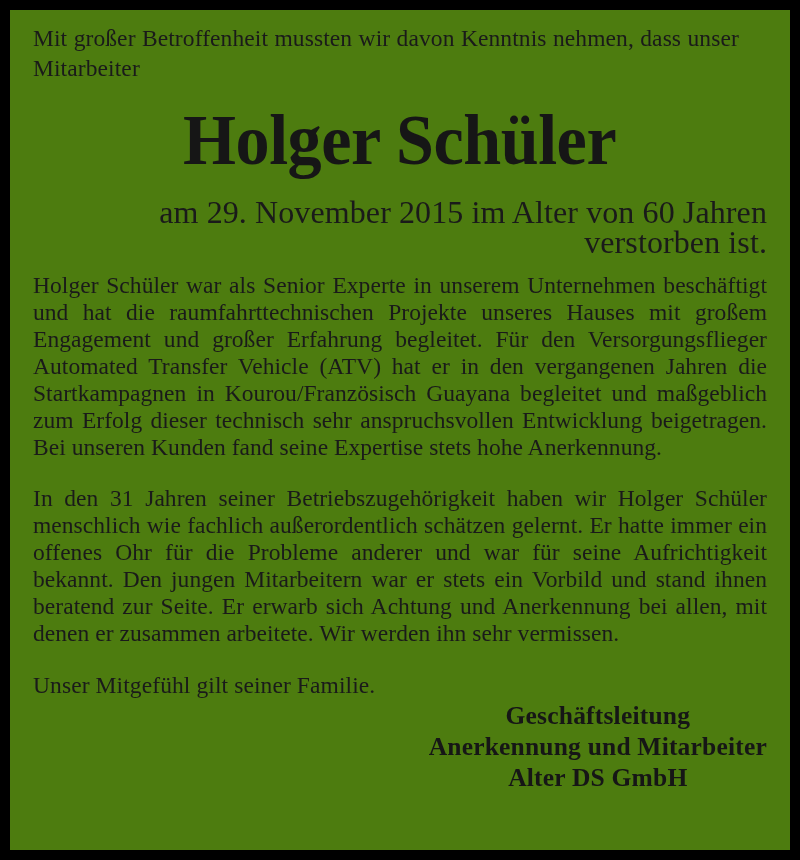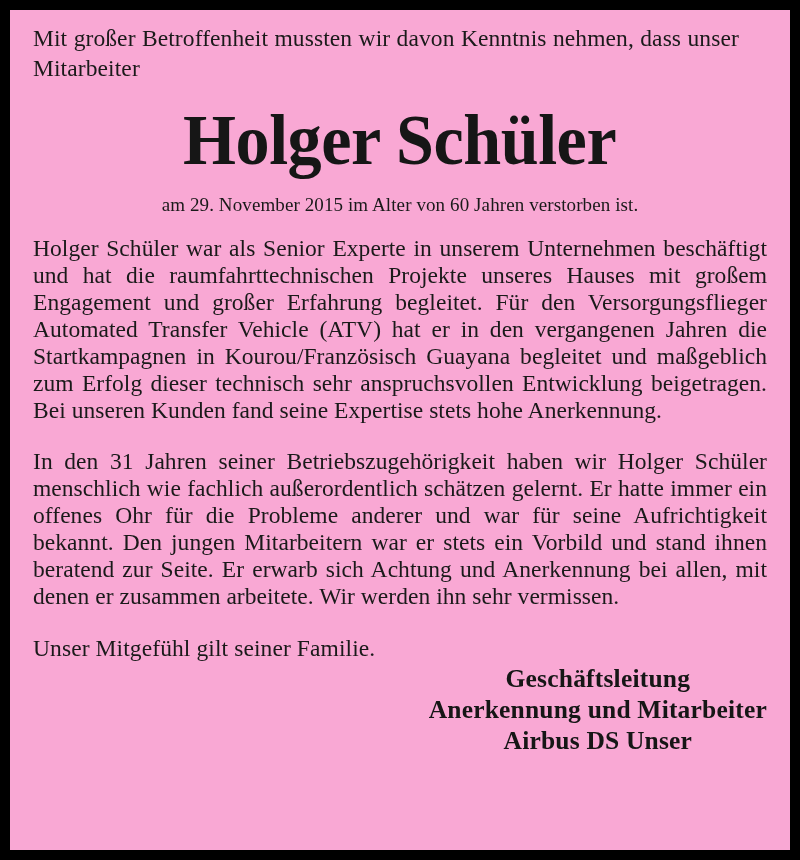--- a/index.html
+++ b/index.html
@@ -18,21 +18,21 @@
     padding: 10px;
     overflow: hidden;
     font-family: "Liberation Serif", "DejaVu Serif", serif;
   }
 
   .notice-inner {
     position: relative;
     width: 100%;
     height: 100%;
     box-sizing: border-box;
-    background: #f9a8d4;
+    background: #4d7c0f;
     overflow: hidden;
   }
 
   .content {
     position: absolute;
     left: 23px;
     top: 13px;
     width: 734px;
     color: #1a1a1a;
   }
@@ -40,39 +40,39 @@
   .intro {
     font-size: 23.5px;
     line-height: 30px;
     text-align: left;
     letter-spacing: 0.1px;
     word-spacing: 0.4px;
   }
 
   .name-block {
     margin-top: 13px;
-    margin-bottom: 6px;
+    margin-bottom: 13px;
     text-align: center;
   }
 
   .name {
     display: inline-block;
     font-size: 71px;
     line-height: 88px;
     font-weight: bold;
     letter-spacing: -0.5px;
     transform: scaleX(0.96);
     transform-origin: center;
     color: #161616;
   }
 
   .dateline {
-    font-size: 19px;
+    font-size: 32px;
     line-height: 30px;
-    text-align: center;
+    text-align: right;
     margin-top: 4px;
     letter-spacing: 0.1px;
   }
 
   .para {
     font-size: 23.5px;
     line-height: 27px;
     text-align: justify;
     text-justify: inter-word;
     margin-top: 15px;
@@ -124,19 +124,19 @@
       <p class="para">Holger Schüler war als Senior Experte in unserem Unternehmen beschäftigt und hat die raumfahrttechnischen Projekte unseres Hauses mit großem Engagement und großer Erfahrung begleitet. Für den Versorgungsflieger Automated Transfer Vehicle (ATV) hat er in den vergangenen Jahren die Startkampagnen in Kourou/Französisch Guayana begleitet und maßgeblich zum Erfolg dieser technisch sehr anspruchsvollen Entwicklung beigetragen. Bei unseren Kunden fand seine Expertise stets hohe Anerkennung.</p>
 
       <p class="para">In den 31 Jahren seiner Betriebszugehörigkeit haben wir Holger Schüler menschlich wie fachlich außerordentlich schätzen gelernt. Er hatte immer ein offenes Ohr für die Probleme anderer und war für seine Aufrichtigkeit bekannt. Den jungen Mitarbeitern war er stets ein Vorbild und stand ihnen beratend zur Seite. Er erwarb sich Achtung und Anerkennung bei allen, mit denen er zusammen ar­beitete. Wir werden ihn sehr vermissen.</p>
 
       <div class="closing">Unser Mitgefühl gilt seiner Familie.</div>
 
       <div class="signature">
         <div class="signature-lines">
           <div class="sig-line">Geschäftsleitung</div>
           <div class="sig-line">Anerkennung und Mitarbeiter</div>
-          <div class="sig-line">Airbus DS Unser</div>
+          <div class="sig-line">Alter DS GmbH</div>
         </div>
       </div>
 
     </div>
   </div>
 </div>
 
 </body></html>

